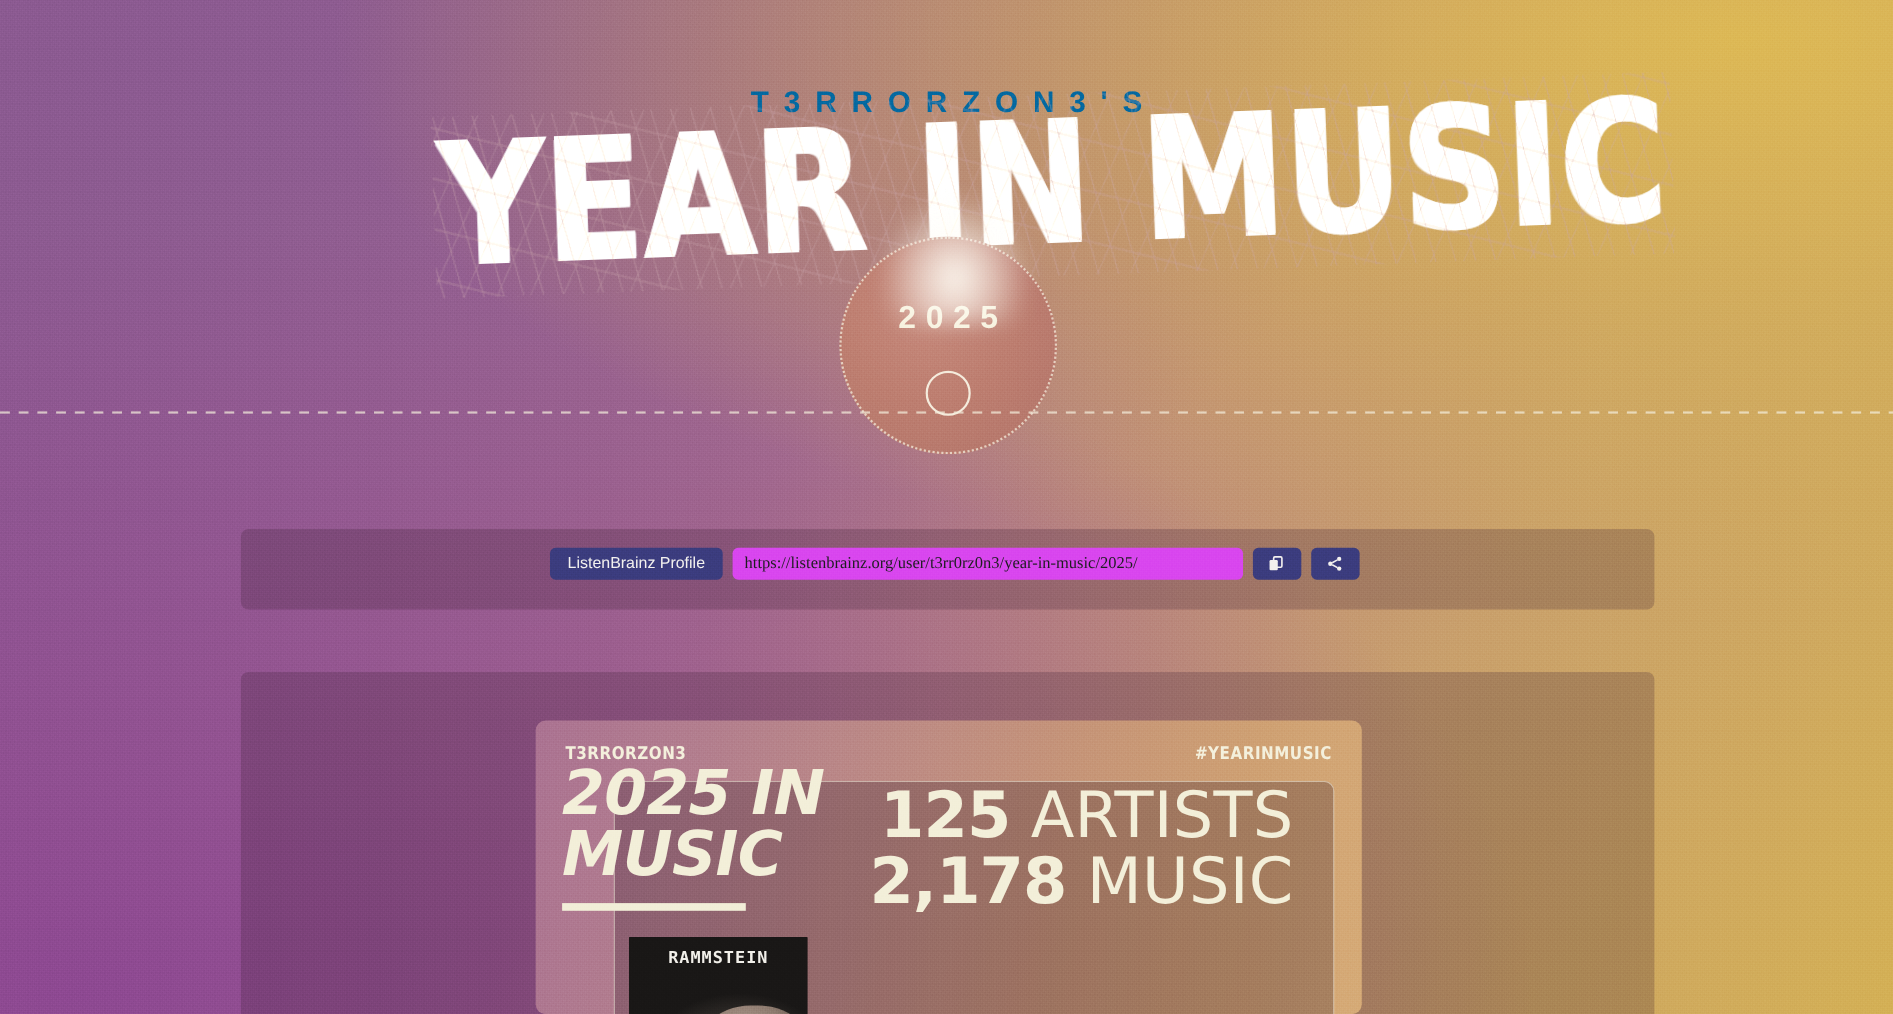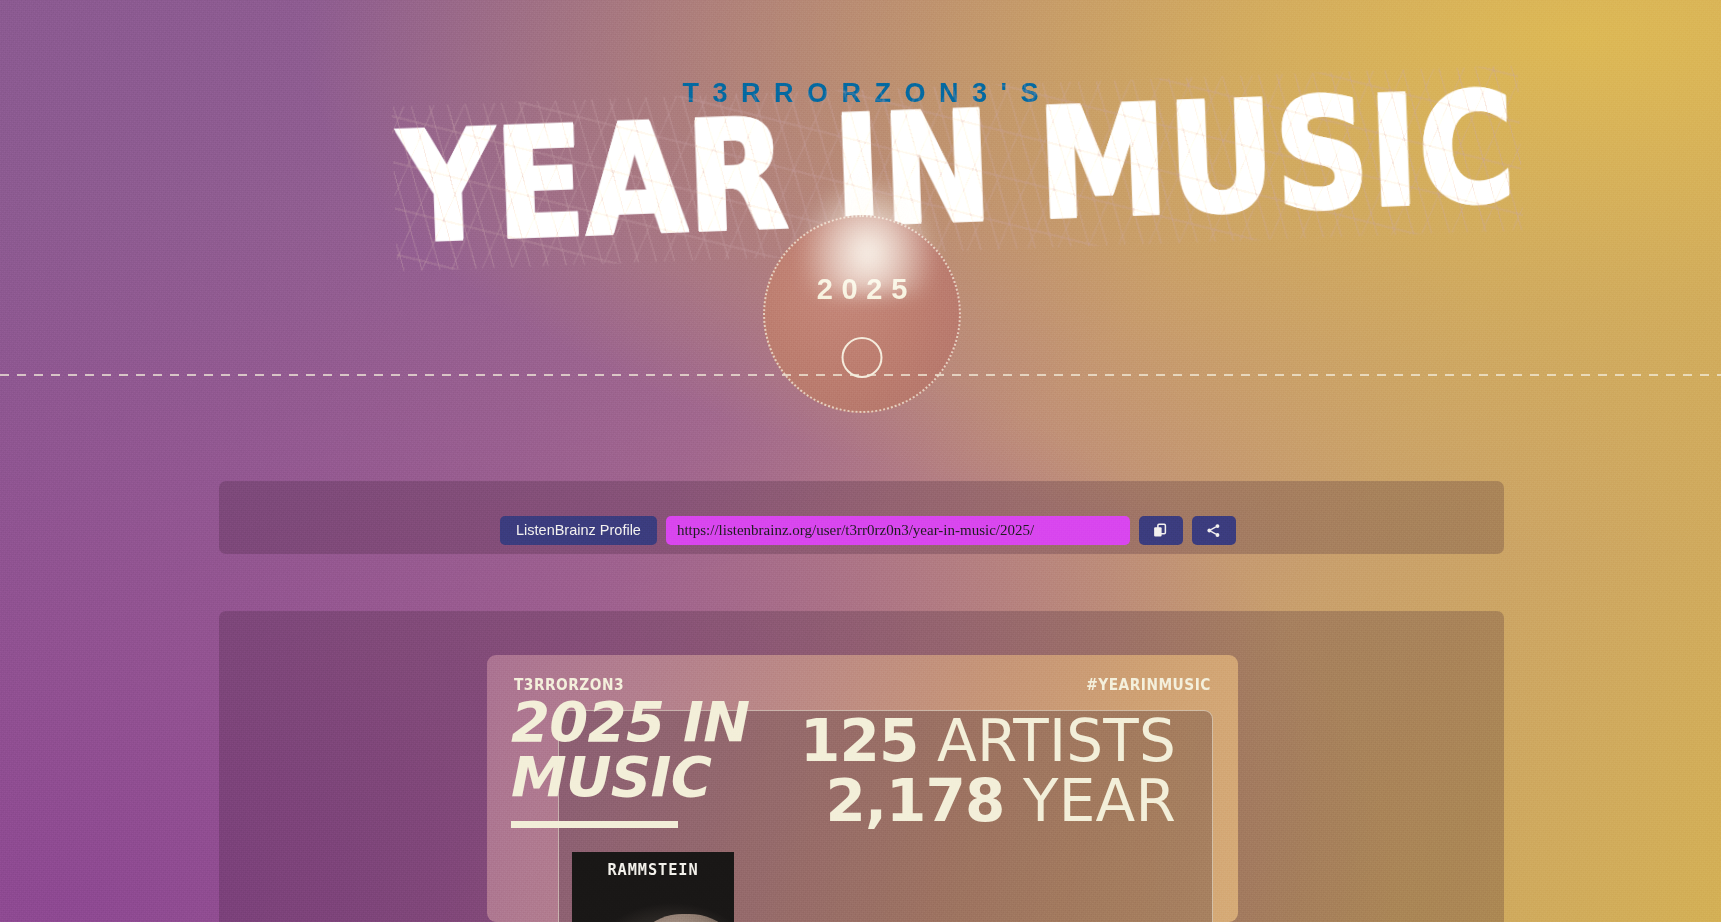--- a/index.html
+++ b/index.html
@@ -133,21 +133,21 @@
     position:absolute;
     left:219px; width:1285px;
     background:rgba(60,28,52,0.24);
     border-radius:7px;
     z-index:20;
   }
   .panel-share { top:481px; height:73px; }
 
   .share-row {
     position:absolute; left:281px; top:17px;
-    display:flex; align-items:center; gap:9px;margin-top:18px;
+    display:flex; align-items:center; gap:9px;
   }
   .lb-profile-btn {
     background:#3b3croken;
     background:#3b3c7e;
     color:#f3f1ef;
     font-size:14.5px;
     border:none;
     border-radius:5px;
     padding:0 16px;
     height:29px; line-height:29px;
@@ -336,21 +336,21 @@
       <div class="stats-list">
 
         <div class="stat-line">
           <span class="stat-num">125</span>
           <span class="stat-lbl">ARTISTS</span>
         </div>
 
 
         <div class="stat-line">
           <span class="stat-num">2,178</span>
-          <span class="stat-lbl">YEAR</span>
+          <span class="stat-lbl">MUSIC</span>
         </div>
 
       </div>
     </div>
 
     <div class="album-art">
       <div class="cover"></div>
       <div class="face"></div>
 
       <div class="band">RAMMSTEIN</div>

